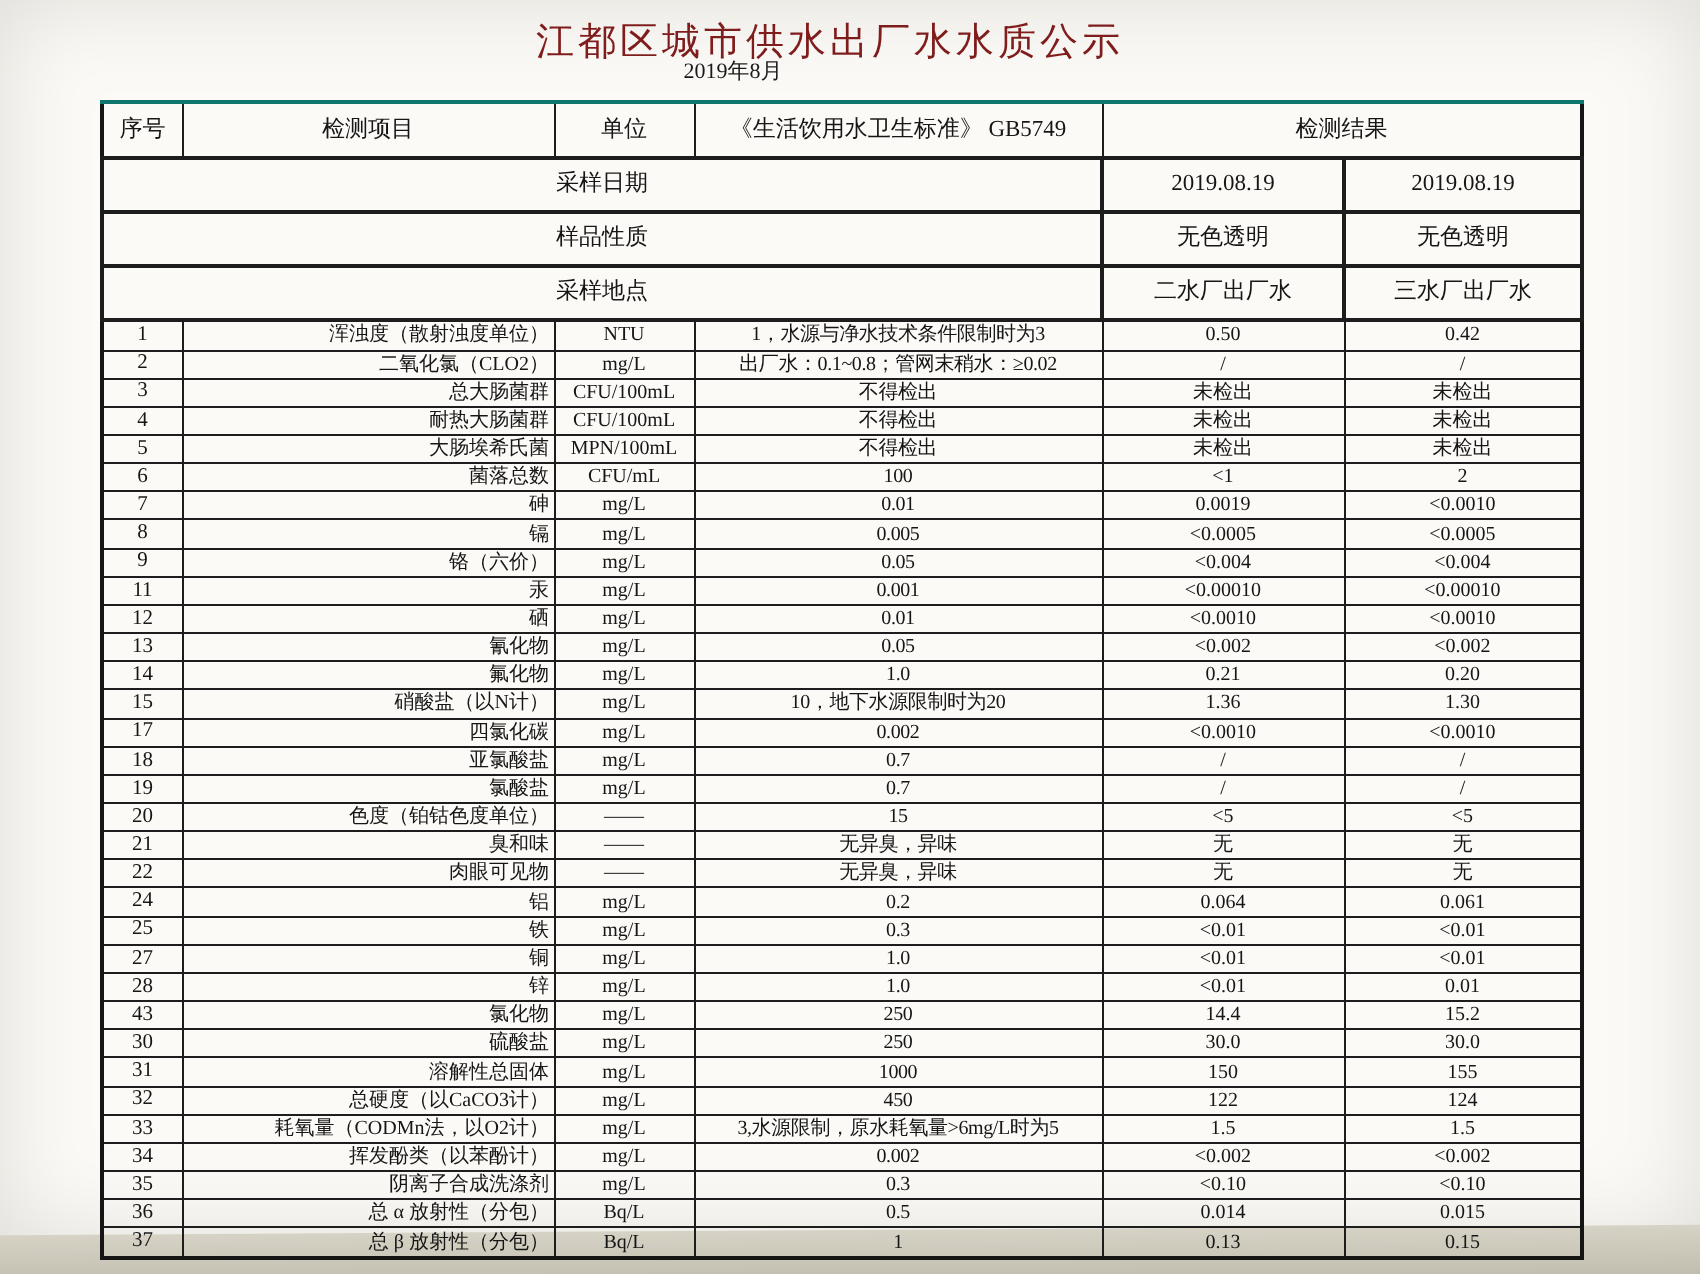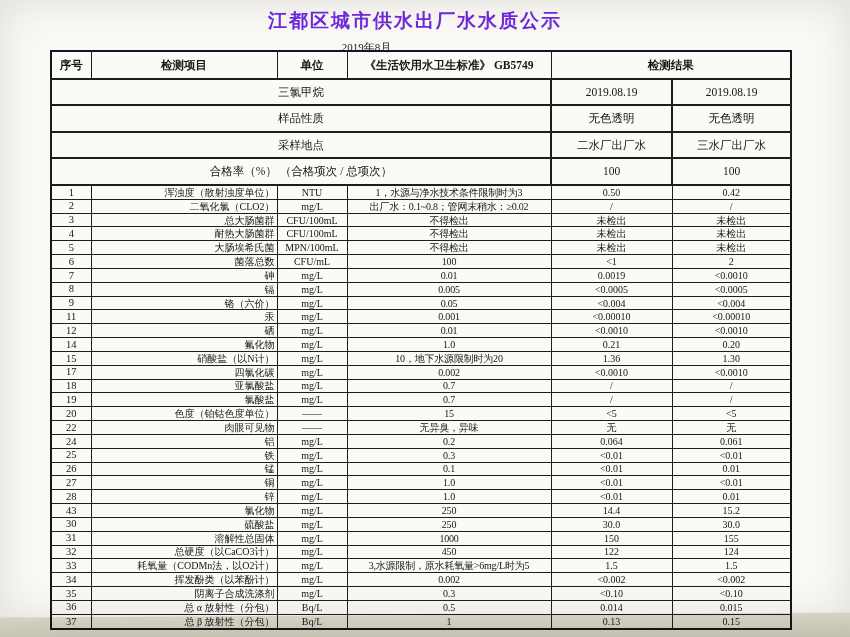--- a/index.html
+++ b/index.html
@@ -15,45 +15,45 @@
     box-shadow:inset 0 0 45px rgba(125,120,100,0.22);
   }
   .scan-band{
     position:absolute;left:-12px;right:-12px;bottom:-8px;height:30px;
     background:linear-gradient(#d6d3c6,#bdbaab);
     transform:rotate(-0.35deg);
   }
   .doc-title{
     position:absolute;top:8px;left:0;width:830px;text-align:center;
     font-family:"Liberation Sans","DejaVu Sans",sans-serif;
-    font-weight:bold;font-size:19px;letter-spacing:2px;color:#6d28d9;
+    font-weight:normal;font-size:19px;letter-spacing:2px;color:#7f1d1d;
   }
   .doc-subtitle{
-    position:absolute;top:40px;left:0;width:733px;text-align:center;
+    position:absolute;top:28px;left:0;width:733px;text-align:center;
     font-size:11px;color:#1a1a1a;
   }
   table.wq{
     position:absolute;left:50px;top:50px;width:740px;height:580px;
     border-collapse:collapse;table-layout:fixed;
     border:2px solid #151515;
   }
   .wq td,.wq th{
     border:1px solid #1d1d1d;
     padding:0 2px;
     text-align:center;
     font-size:10px;line-height:1.1;
     font-weight:normal;
     white-space:nowrap;overflow:hidden;
   }
   .wq tr.info-row td{
     border-width:2px;height:22px;font-size:11.5px;
   }
   .wq thead th{
-    height:26px;font-size:11.5px;font-weight:bold;
-    border-bottom:2px solid #1d1d1d;border-top:2px solid #0f172a;
+    height:26px;font-size:11.5px;font-weight:normal;
+    border-bottom:2px solid #1d1d1d;border-top:2px solid #0f766e;
   }
   .wq td.cell-item{text-align:right;padding-left:4px;}
   .wq td.cell-no{font-size:10.5px;}
   .wq td.cell-std{letter-spacing:-0.2px;}
 </style>
 </head>
 <body>
 
 <div class="paper"></div>
 <div class="scan-band"></div>
@@ -65,38 +65,33 @@
   <colgroup>
     <col style="width:40px">
     <col style="width:186px">
     <col style="width:70px">
     <col style="width:204px">
     <col style="width:121px">
     <col style="width:119px">
   </colgroup>
   <tbody id="info-body">
       <tr class="info-row">
-    <td colspan="4" class="cell-info-label">三氯甲烷</td>
+    <td colspan="4" class="cell-info-label">采样日期</td>
     <td>2019.08.19</td>
     <td>2019.08.19</td>
   </tr>
       <tr class="info-row">
     <td colspan="4" class="cell-info-label">样品性质</td>
     <td>无色透明</td>
     <td>无色透明</td>
   </tr>
       <tr class="info-row">
     <td colspan="4" class="cell-info-label">采样地点</td>
     <td>二水厂出厂水</td>
     <td>三水厂出厂水</td>
-  </tr>
-      <tr class="info-row">
-    <td colspan="4" class="cell-info-label">合格率（%） （合格项次 / 总项次）</td>
-    <td>100</td>
-    <td>100</td>
   </tr>
     </tbody>
   <thead>
     <tr>
       <th>序号</th>
       <th>检测项目</th>
       <th>单位</th>
       <th>《生活饮用水卫生标准》 GB5749</th>
       <th colspan="2">检测结果</th>
     </tr>
@@ -184,20 +179,28 @@
   </tr>
       <tr>
     <td class="cell-no">12</td>
     <td class="cell-item">硒</td>
     <td class="cell-unit">mg/L</td>
     <td class="cell-std">0.01</td>
     <td class="cell-r1">&lt;0.0010</td>
     <td class="cell-r2">&lt;0.0010</td>
   </tr>
       <tr>
+    <td class="cell-no">13</td>
+    <td class="cell-item">氰化物</td>
+    <td class="cell-unit">mg/L</td>
+    <td class="cell-std">0.05</td>
+    <td class="cell-r1">&lt;0.002</td>
+    <td class="cell-r2">&lt;0.002</td>
+  </tr>
+      <tr>
     <td class="cell-no">14</td>
     <td class="cell-item">氟化物</td>
     <td class="cell-unit">mg/L</td>
     <td class="cell-std">1.0</td>
     <td class="cell-r1">0.21</td>
     <td class="cell-r2">0.20</td>
   </tr>
       <tr>
     <td class="cell-no">15</td>
     <td class="cell-item">硝酸盐（以N计）</td>
@@ -232,20 +235,28 @@
   </tr>
       <tr>
     <td class="cell-no">20</td>
     <td class="cell-item">色度（铂钴色度单位）</td>
     <td class="cell-unit">——</td>
     <td class="cell-std">15</td>
     <td class="cell-r1">&lt;5</td>
     <td class="cell-r2">&lt;5</td>
   </tr>
       <tr>
+    <td class="cell-no">21</td>
+    <td class="cell-item">臭和味</td>
+    <td class="cell-unit">——</td>
+    <td class="cell-std">无异臭，异味</td>
+    <td class="cell-r1">无</td>
+    <td class="cell-r2">无</td>
+  </tr>
+      <tr>
     <td class="cell-no">22</td>
     <td class="cell-item">肉眼可见物</td>
     <td class="cell-unit">——</td>
     <td class="cell-std">无异臭，异味</td>
     <td class="cell-r1">无</td>
     <td class="cell-r2">无</td>
   </tr>
       <tr>
     <td class="cell-no">24</td>
     <td class="cell-item">铝</td>
@@ -256,28 +267,20 @@
   </tr>
       <tr>
     <td class="cell-no">25</td>
     <td class="cell-item">铁</td>
     <td class="cell-unit">mg/L</td>
     <td class="cell-std">0.3</td>
     <td class="cell-r1">&lt;0.01</td>
     <td class="cell-r2">&lt;0.01</td>
   </tr>
       <tr>
-    <td class="cell-no">26</td>
-    <td class="cell-item">锰</td>
-    <td class="cell-unit">mg/L</td>
-    <td class="cell-std">0.1</td>
-    <td class="cell-r1">&lt;0.01</td>
-    <td class="cell-r2">0.01</td>
-  </tr>
-      <tr>
     <td class="cell-no">27</td>
     <td class="cell-item">铜</td>
     <td class="cell-unit">mg/L</td>
     <td class="cell-std">1.0</td>
     <td class="cell-r1">&lt;0.01</td>
     <td class="cell-r2">&lt;0.01</td>
   </tr>
       <tr>
     <td class="cell-no">28</td>
     <td class="cell-item">锌</td>

